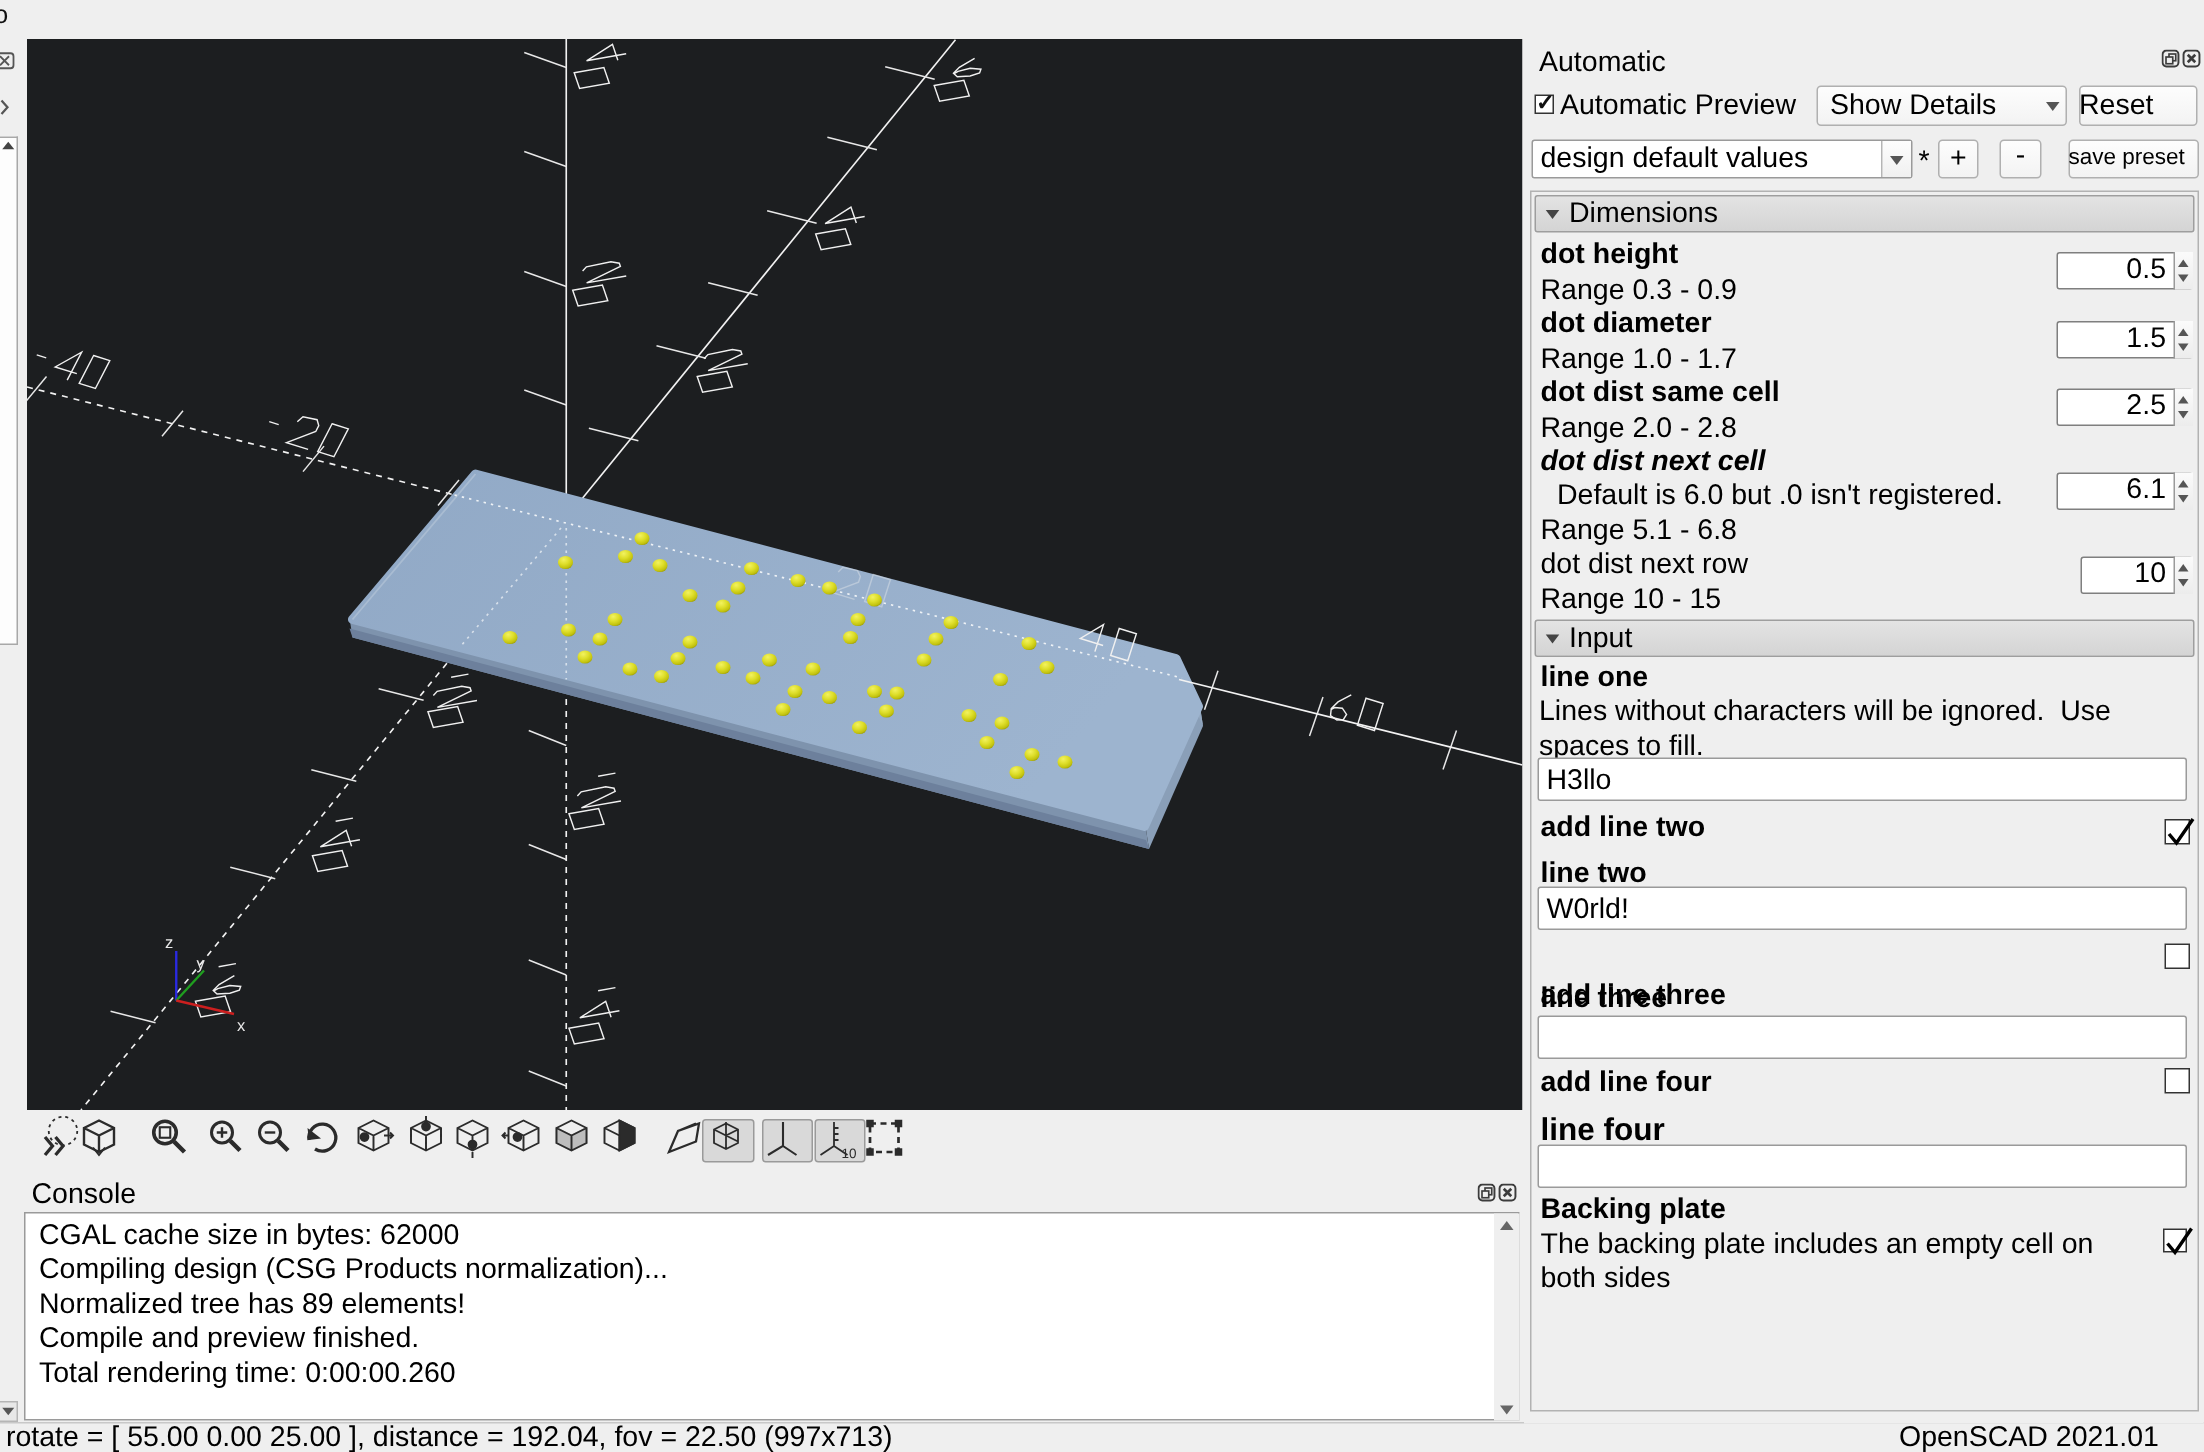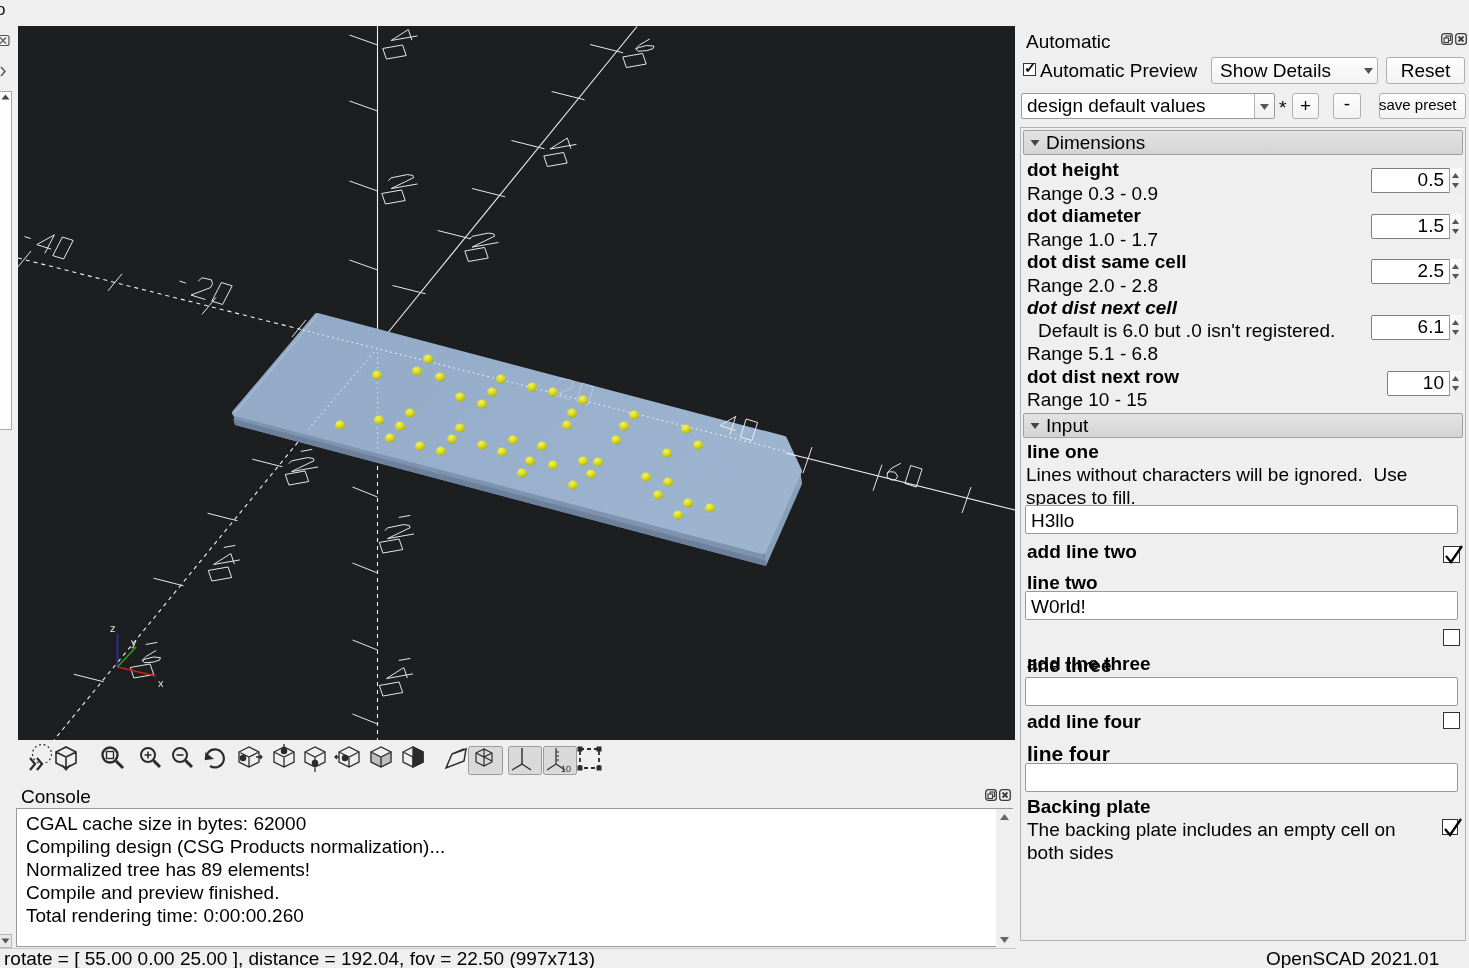--- a/index.html
+++ b/index.html
@@ -312,21 +312,21 @@
   </svg>
 <div style="position:absolute;left:1023px;top:63px;width:13px;height:13px;background:#fff;border:1px solid #333;"></div>
 <div style="position:absolute;left:1024px;top:59px;font-size:15px;font-weight:bold;color:#111;">✓</div>
 <div style="position:absolute;left:1040px;top:60px;font-size:19px;">Automatic Preview</div>
 <div style="position:absolute;left:1211px;top:57px;width:167px;height:27px;background:linear-gradient(#fdfdfd,#f3f3f3);border:1px solid #b0b0b0;border-radius:3px;"></div>
 <div style="position:absolute;left:1220px;top:60px;font-size:19px;">Show Details</div>
 <svg style="position:absolute;left:1363px;top:67px" width="12" height="8">
     <path d="M1,1 L10,1 L5.5,7 Z" fill="#555"></path>
   </svg>
 <div style="position:absolute;left:1386px;top:57px;width:79px;height:27px;background:linear-gradient(#fdfdfd,#f3f3f3);border:1px solid #b0b0b0;border-radius:3px;"></div>
-<div style="position:absolute;left:1386px;top:60px;width:79px;text-align:center;font-size:19px;">Reset</div>
+<div style="position:absolute;left:1386px;top:60px;width:79px;font-size:19px;">Reset</div>
 <div style="position:absolute;left:1021px;top:93px;width:254px;height:26px;background:#fff;border:1px solid #9a9a9a;border-radius:2px;"></div>
 <div style="position:absolute;left:1027px;top:95px;font-size:19px;">design default values</div>
 <div style="position:absolute;left:1254px;top:94px;width:20px;height:24px;border-left:1px solid #b5b5b5;background:linear-gradient(#fdfdfd,#f0f0f0);"></div>
 <svg style="position:absolute;left:1259px;top:103px" width="12" height="8">
     <path d="M1,1 L10,1 L5.5,7 Z" fill="#555"></path>
   </svg>
 <div style="position:absolute;left:1279px;top:97px;font-size:19px;">*</div>
 <div style="position:absolute;left:1292px;top:93px;width:27px;height:26px;background:linear-gradient(#fdfdfd,#f3f3f3);border:1px solid #b0b0b0;border-radius:3px;"></div>
 <div style="position:absolute;left:1292px;top:95px;width:27px;text-align:center;font-size:19px;">+</div>
 <div style="position:absolute;left:1333px;top:93px;width:28px;height:26px;background:linear-gradient(#fdfdfd,#f3f3f3);border:1px solid #b0b0b0;border-radius:3px;"></div>
@@ -369,21 +369,21 @@
 <div style="position:absolute;left:1027px;top:297px;font-size:19px;font-weight:bold;font-style:italic;">dot dist next cell</div>
 <div style="position:absolute;left:1027px;top:320px;font-size:19px;margin-left:11px;">Default is 6.0 but .0 isn't registered.</div>
 <div style="position:absolute;left:1371px;top:315px;width:91px;height:25px;background:#fff;border:1px solid #7f7f7f;border-radius:2px;"></div>
 <div style="position:absolute;left:1371px;top:316px;width:73px;text-align:right;font-size:19px;">6.1</div>
 <div style="position:absolute;left:1449px;top:315px;width:13px;height:25px;border-left:1px solid #9a9a9a;background:linear-gradient(#fbfbfb,#ececec);"></div>
 <svg style="position:absolute;left:1451px;top:319px" width="10" height="18">
     <path d="M1,6 L8,6 L4.5,1 Z" fill="#555"></path>
     <path d="M1,11 L8,11 L4.5,16 Z" fill="#555"></path>
   </svg>
 <div style="position:absolute;left:1027px;top:343px;font-size:19px;">Range 5.1 - 6.8</div>
-<div style="position:absolute;left:1027px;top:366px;font-size:19px;font-weight:bold;">dot dist next row</div>
+<div style="position:absolute;left:1027px;top:366px;font-size:19px;font-weight:normal;">dot dist next row</div>
 <div style="position:absolute;left:1387px;top:371px;width:75px;height:25px;background:#fff;border:1px solid #7f7f7f;border-radius:2px;"></div>
 <div style="position:absolute;left:1387px;top:372px;width:57px;text-align:right;font-size:19px;">10</div>
 <div style="position:absolute;left:1449px;top:371px;width:13px;height:25px;border-left:1px solid #9a9a9a;background:linear-gradient(#fbfbfb,#ececec);"></div>
 <svg style="position:absolute;left:1451px;top:375px" width="10" height="18">
     <path d="M1,6 L8,6 L4.5,1 Z" fill="#555"></path>
     <path d="M1,11 L8,11 L4.5,16 Z" fill="#555"></path>
   </svg>
 <div style="position:absolute;left:1027px;top:389px;font-size:19px;">Range 10 - 15</div>
 <div style="position:absolute;left:1023px;top:413px;width:440px;height:25px;background:linear-gradient(#e3e3e3,#d4d4d4);border:1px solid #9e9e9e;border-radius:2px;"></div>
 <svg style="position:absolute;left:1030px;top:422px" width="11" height="8">

